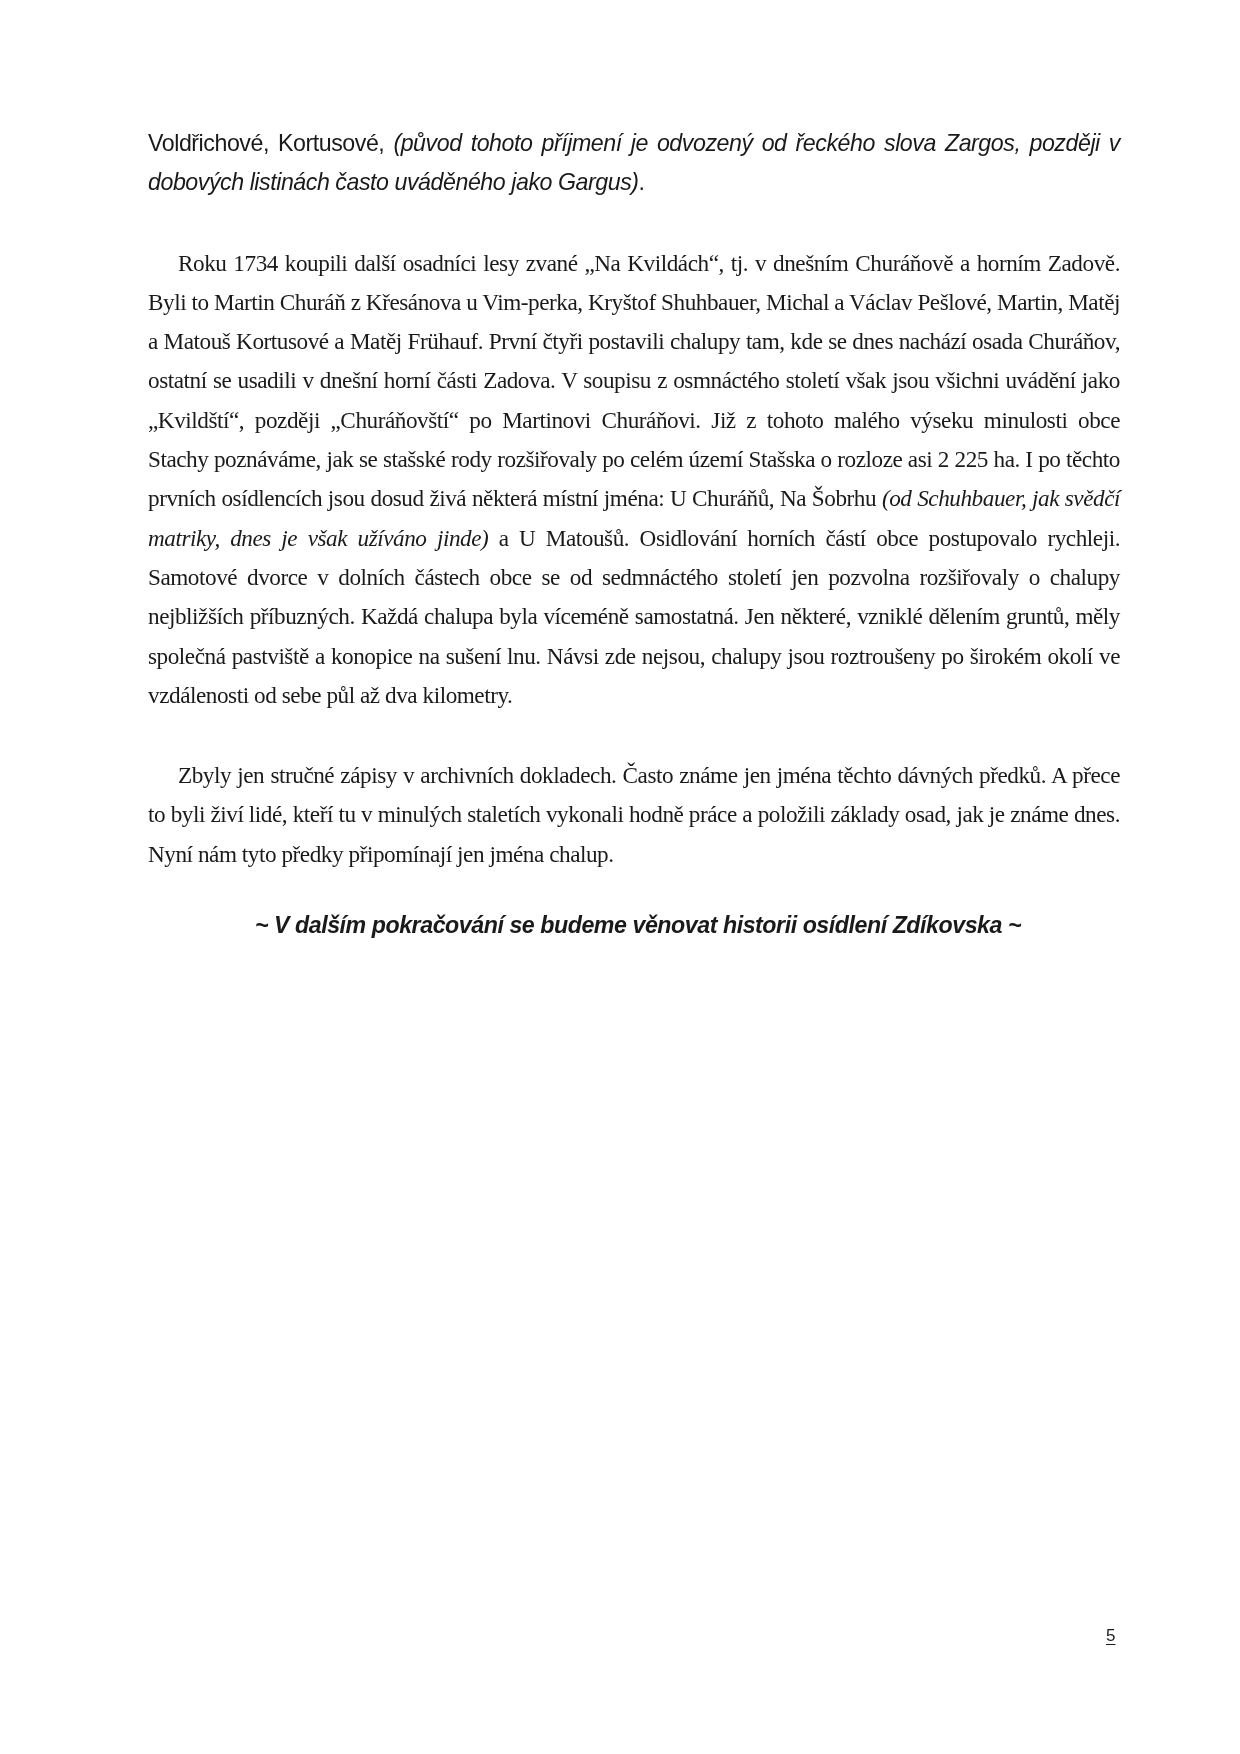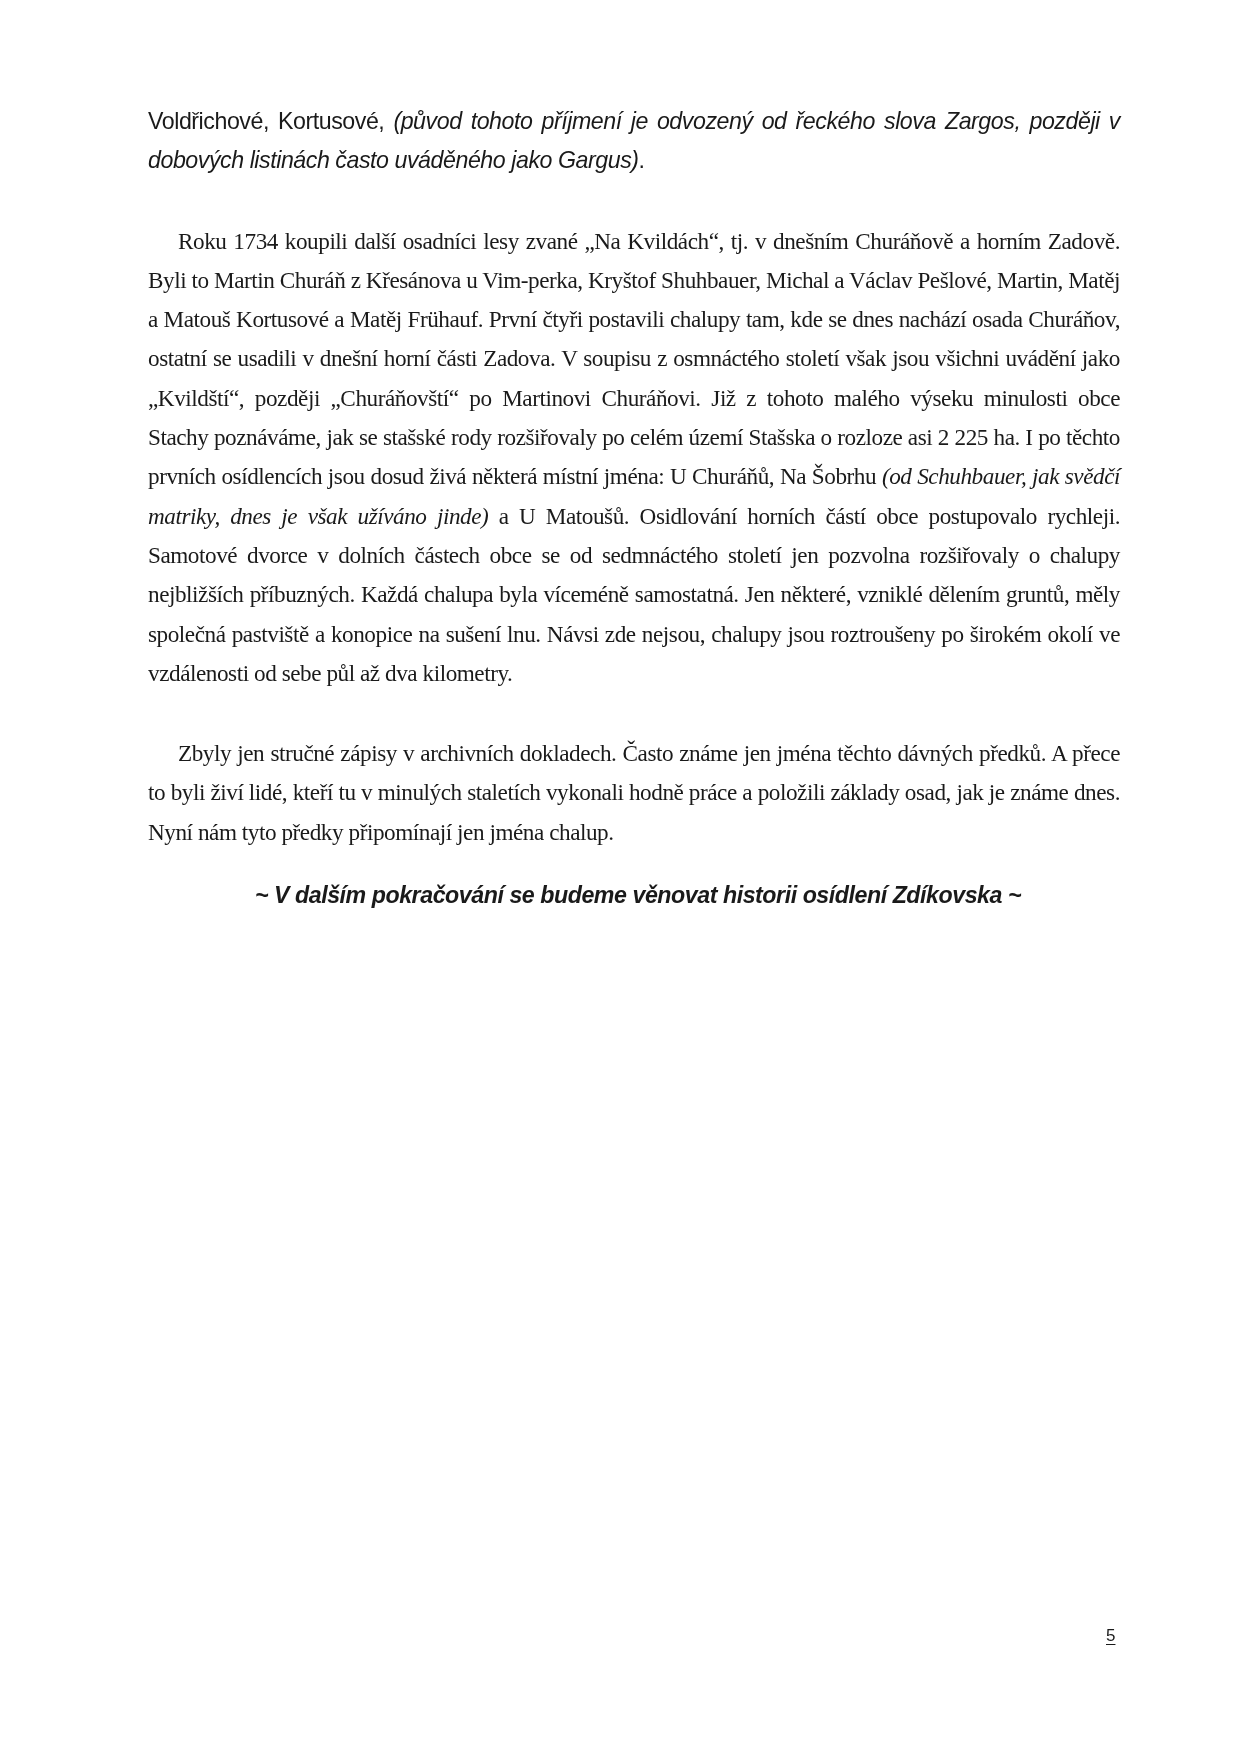--- a/index.html
+++ b/index.html
@@ -1,30 +1,30 @@
 <!DOCTYPE html>
 <html><head>
 <meta charset="utf-8">
 <style>
   html, body { margin: 0; padding: 0; background: #ffffff; }
   body { width: 1240px; height: 1754px; position: relative; overflow: hidden; }
   .page {
-    position: absolute; left: 148px; top: 102px; width: 972px;
+    position: absolute; left: 148px; top: 124px; width: 972px;
     font-family: "Liberation Sans", sans-serif;
     font-size: 23.2px; line-height: 39.3px; color: #1a1a1a;
     letter-spacing: -0.45px;
   }
   .para { margin: 0; text-align: justify; text-align-last: left; }
   .para.indent { text-indent: 30px; font-family: Liberation Serif, serif; }
   .gap { height: 41px; }
   .gap-small { height: 24px; }
   em { font-style: italic; }
   .closing {
     text-align: center; font-weight: bold; font-style: italic;
-    margin: 0; padding-left: 8px;
+    margin: 8px; padding-left: 8px;
   }
   .page-number {
     position: absolute; left: 1106px; top: 1626px;
     font-family: "Liberation Sans", sans-serif; font-size: 17px; color: #1a1a1a;
     text-decoration: underline; text-underline-offset: 3px;
   }
 </style>
 </head>
 <body>
 

